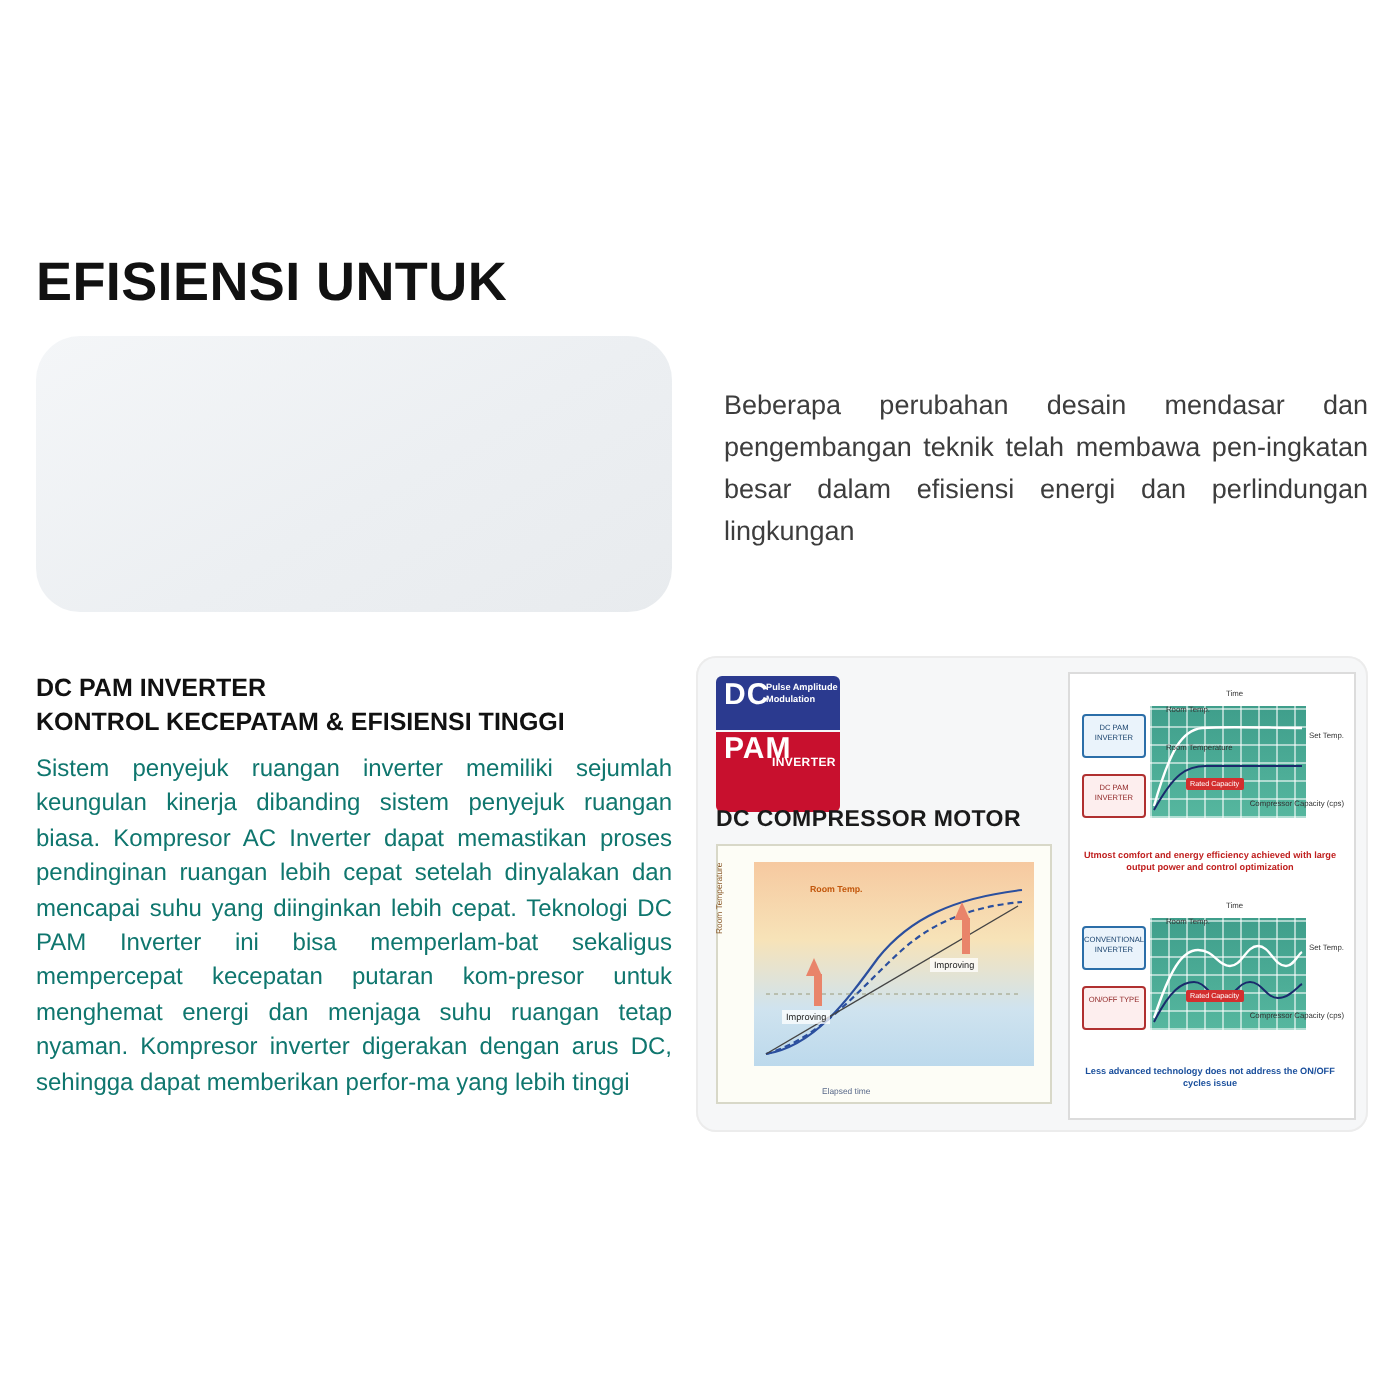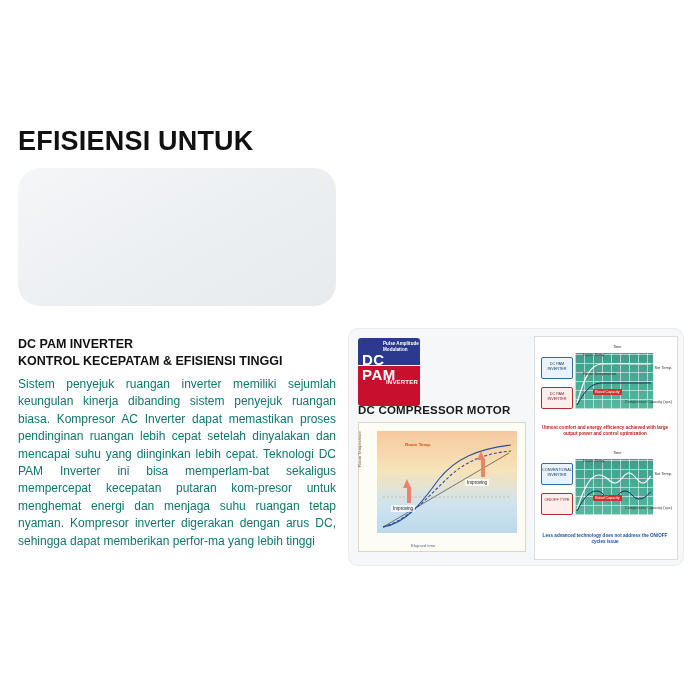--- a/index.html
+++ b/index.html
@@ -108,21 +108,21 @@
   }
   .badge-dc {
     position: absolute; left: 0; top: 0;
     width: 62px; height: 27px;
     background: #2b3a8f;
     border-radius: 3px 3px 0 0;
     color: #fff;
   }
   .badge-dc .big {
     position: absolute; left: 4px; top: 1px;
-    font-size: 15px; font-weight: bold; letter-spacing: 0.5px; margin-top: 12px;
+    font-size: 15px; font-weight: bold; letter-spacing: 0.5px;
   }
   .badge-dc .small {
     position: absolute; left: 25px; top: 3px;
     font-size: 4.6px; line-height: 6px; font-weight: bold;
   }
   .badge-pam {
     position: absolute; left: 0; top: 28px;
     width: 62px; height: 40px;
     background: #c8102e;
     border-radius: 0 0 3px 3px;
@@ -305,20 +305,21 @@
 </style>
 </head>
 <body>
 
 <div class="page">
 
   <h1 class="main-title">EFISIENSI UNTUK</h1>
 
   <div class="panel"></div>
 
+  <div class="intro">Beberapa perubahan desain mendasar dan pengembangan teknik telah membawa pen-ingkatan besar dalam efisiensi energi dan perlindungan lingkungan</div>
 
   <div class="subhead">
     <div>DC PAM INVERTER</div>
     <div>KONTROL KECEPATAM &amp; EFISIENSI TINGGI</div>
   </div>
 
   <div class="body-copy">Sistem penyejuk ruangan inverter memiliki sejumlah keungulan kinerja dibanding sistem penyejuk ruangan biasa. Kompresor AC Inverter dapat memastikan proses pendinginan ruangan lebih cepat setelah dinyalakan dan mencapai suhu yang diinginkan lebih cepat. Teknologi DC PAM Inverter ini bisa memperlam-bat sekaligus mempercepat kecepatan putaran kom-presor untuk menghemat energi dan menjaga suhu ruangan tetap nyaman. Kompresor inverter digerakan dengan arus DC, sehingga dapat memberikan perfor-ma yang lebih tinggi</div>
 
   <div class="figure-card">
 

